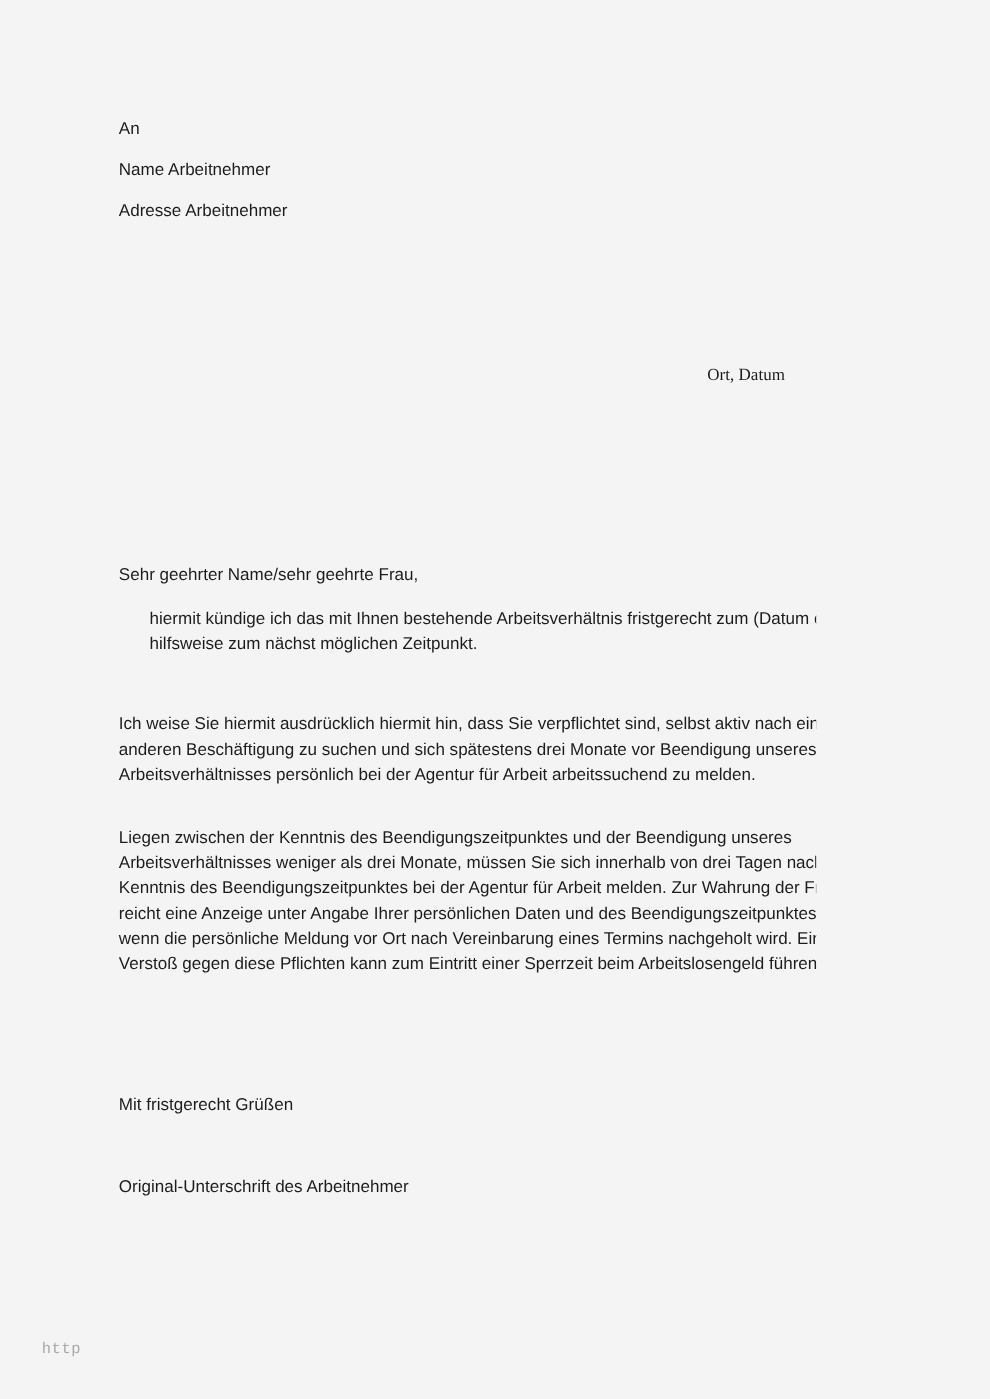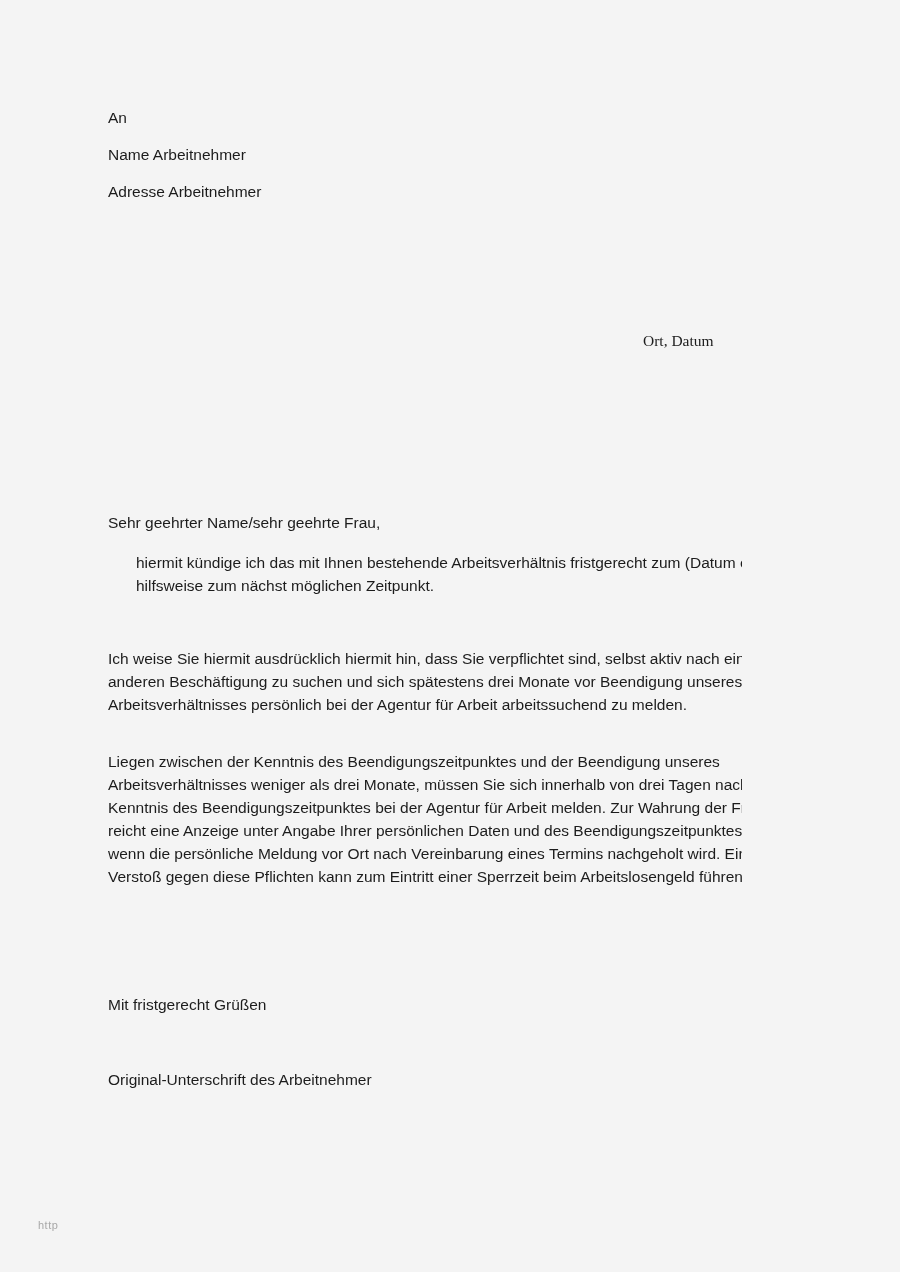--- a/index.html
+++ b/index.html
@@ -33,23 +33,24 @@
   .subject {
     font-weight: bold;
   }
   .date-line {
     left: 643px;
   }
   .footer-note {
     position: absolute;
     left: 38px;
     top: 1219px;
-    font-size: 11px;
+    font-size: 14px;
     color: #a8a8a8;
     letter-spacing: 0.5px;
+    font-family: Liberation Mono, monospace;
   }
 </style>
 </head>
 <body>
 
 <div class="page">
 
   <div class="line" style="left:108px; top:106px;">An</div>
 
   <div class="line" style="left:108px; top:143px;">Name Arbeitnehmer</div>

